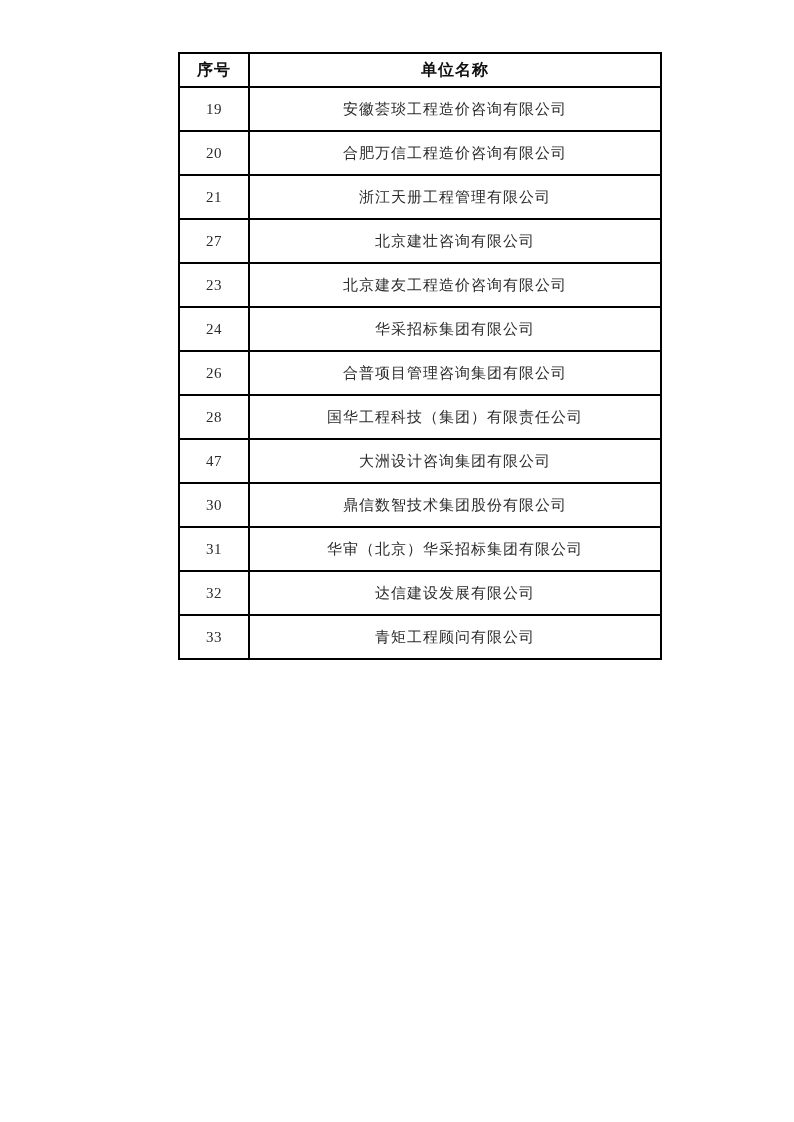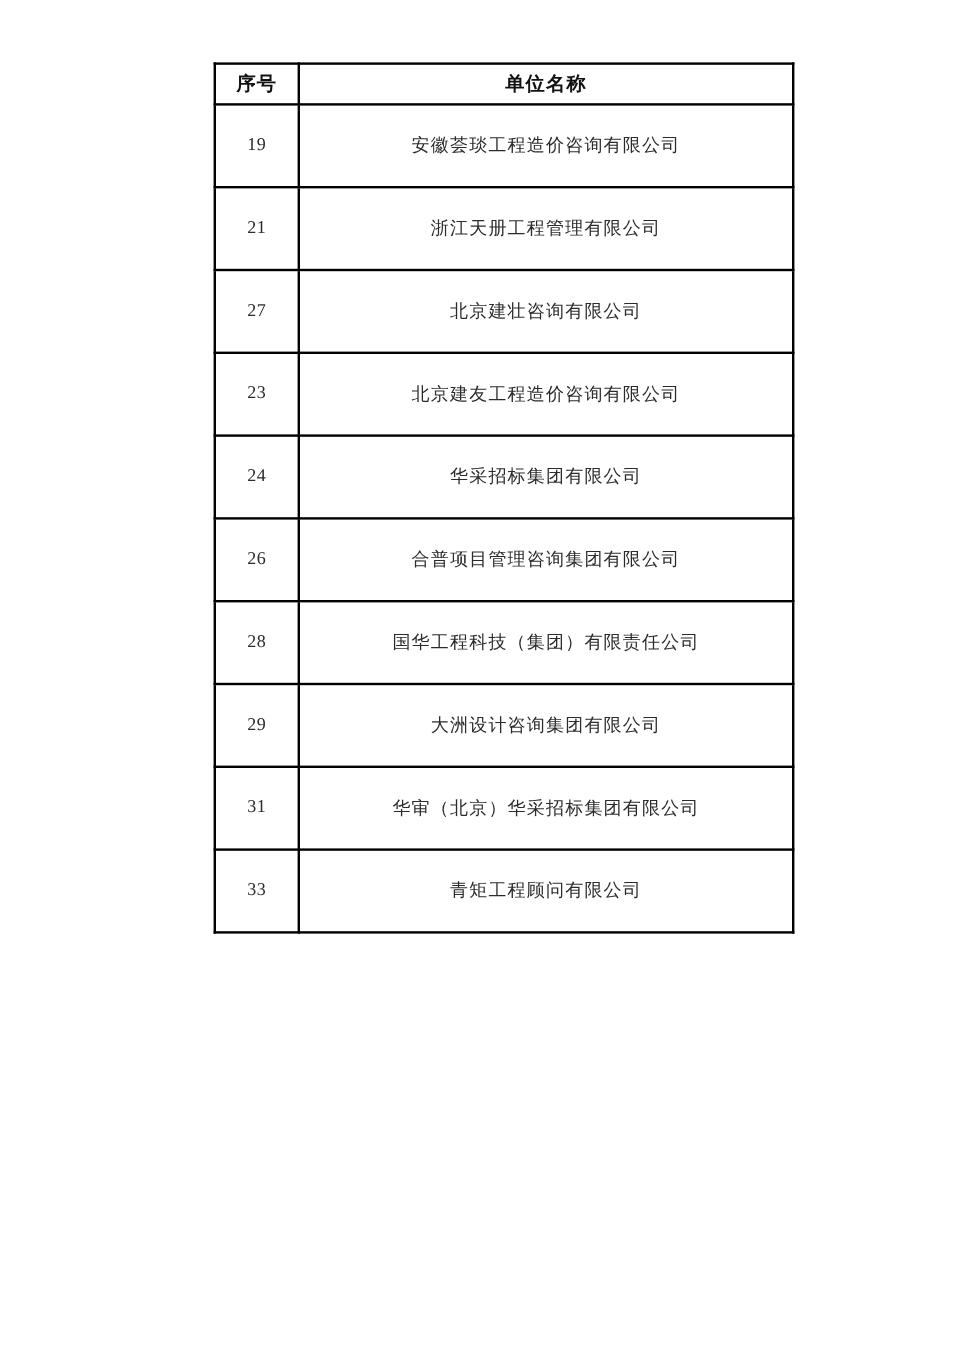--- a/index.html
+++ b/index.html
@@ -32,21 +32,21 @@
     overflow: hidden;
     white-space: nowrap;
   }
   .doc-table thead tr { height: 34px; border-radius: 15px; }
   .doc-table thead th {
     font-size: 16px;
     font-weight: bold;
     color: #111111;
     letter-spacing: 1px;
   }
-  .doc-table tbody tr { height: 69px; }
+  .doc-table tbody tr { height: 44px; }
   .doc-table tbody td {
     font-size: 15px;
     font-weight: normal;
     color: #2b2b2b;
     letter-spacing: 1px;
   }
   .doc-table tbody td.num-cell {
     letter-spacing: 0.5px;
   }
 </style>
@@ -63,20 +63,24 @@
       <th>序号</th>
       <th>单位名称</th>
     </tr>
   </thead>
   <tbody>
       <tr>
         <td class="num-cell">19</td>
         <td>安徽荟琰工程造价咨询有限公司</td>
       </tr>
       <tr>
+        <td class="num-cell">20</td>
+        <td>合肥万信工程造价咨询有限公司</td>
+      </tr>
+      <tr>
         <td class="num-cell">21</td>
         <td>浙江天册工程管理有限公司</td>
       </tr>
       <tr>
         <td class="num-cell">27</td>
         <td>北京建壮咨询有限公司</td>
       </tr>
       <tr>
         <td class="num-cell">23</td>
         <td>北京建友工程造价咨询有限公司</td>
@@ -87,25 +91,33 @@
       </tr>
       <tr>
         <td class="num-cell">26</td>
         <td>合普项目管理咨询集团有限公司</td>
       </tr>
       <tr>
         <td class="num-cell">28</td>
         <td>国华工程科技（集团）有限责任公司</td>
       </tr>
       <tr>
-        <td class="num-cell">29</td>
+        <td class="num-cell">47</td>
         <td>大洲设计咨询集团有限公司</td>
+      </tr>
+      <tr>
+        <td class="num-cell">30</td>
+        <td>鼎信数智技术集团股份有限公司</td>
       </tr>
       <tr>
         <td class="num-cell">31</td>
         <td>华审（北京）华采招标集团有限公司</td>
+      </tr>
+      <tr>
+        <td class="num-cell">32</td>
+        <td>达信建设发展有限公司</td>
       </tr>
       <tr>
         <td class="num-cell">33</td>
         <td>青矩工程顾问有限公司</td>
       </tr>
     </tbody>
 </table>
 
 </body></html>

